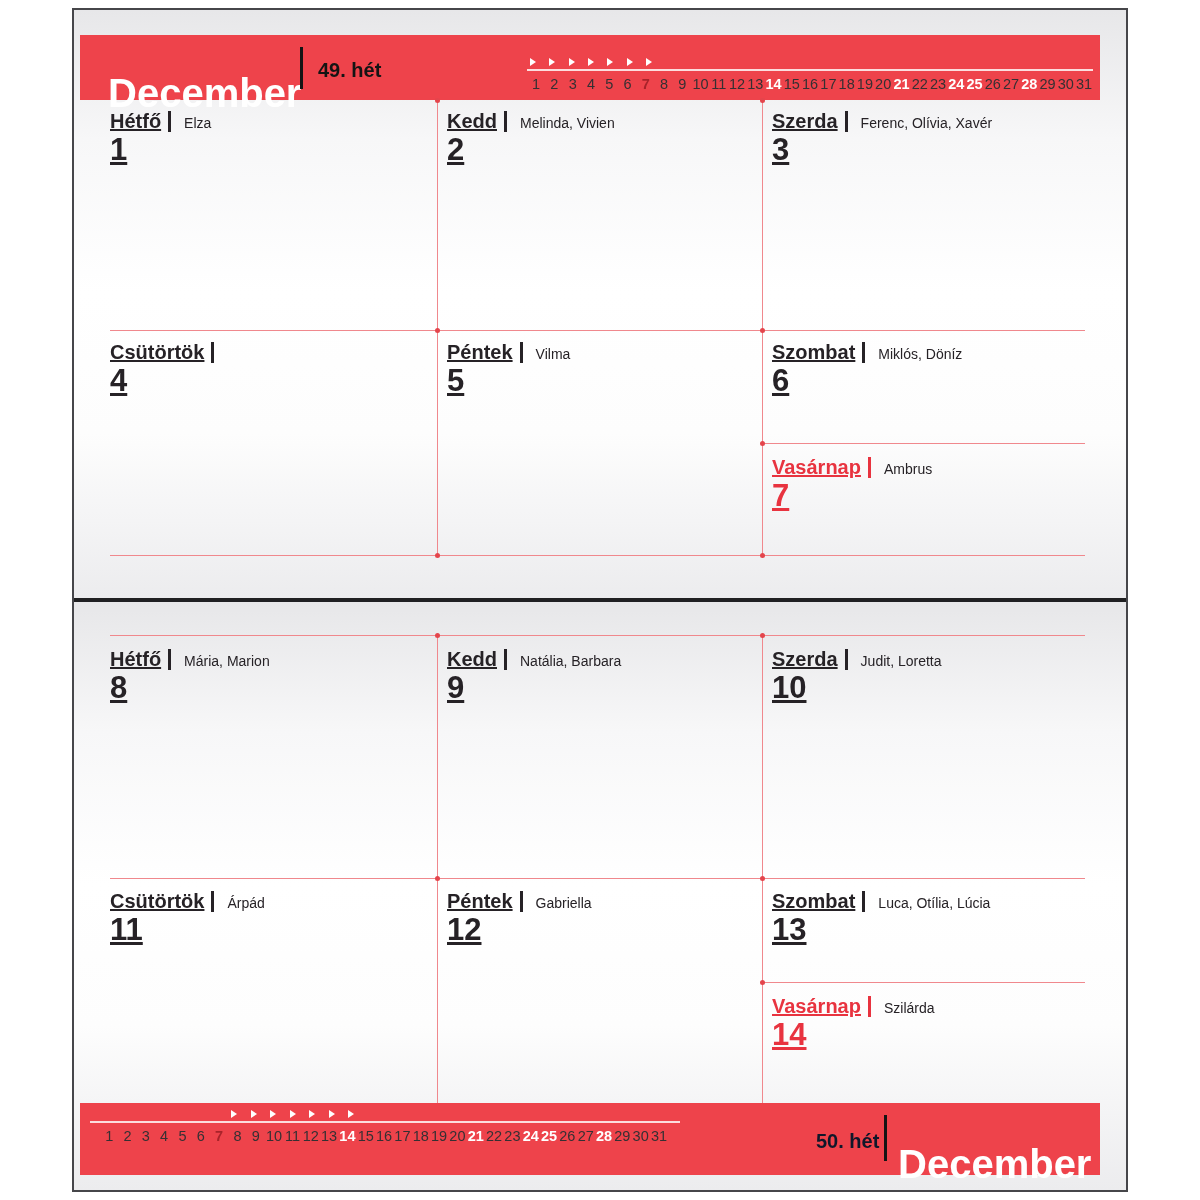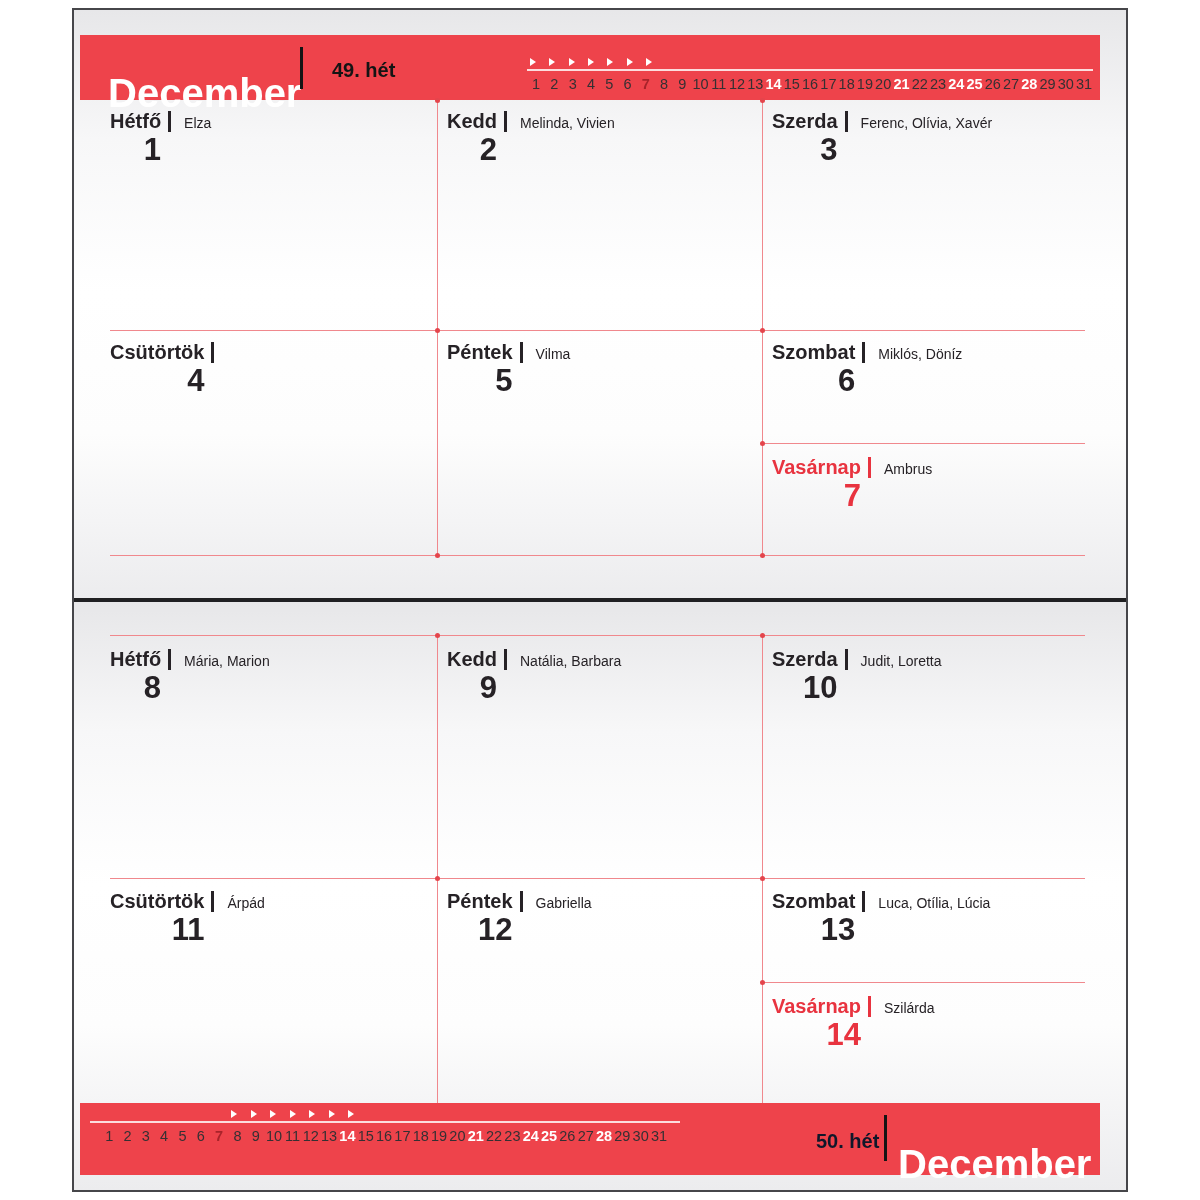--- a/index.html
+++ b/index.html
@@ -28,41 +28,41 @@
   .strip-line{position:absolute;height:2px;background:rgba(255,255,255,0.82);}
   .arrows{position:absolute;display:flex;justify-content:space-between;align-items:center;padding:0 3px;box-sizing:border-box;}
   .arr{width:0;height:0;border-left:6px solid #ffffff;border-top:4px solid transparent;border-bottom:4px solid transparent;}
 
   .hl{position:absolute;height:1px;background:#f0888d;}
   .vl{position:absolute;width:1px;background:#f0888d;}
   .dot{position:absolute;width:5px;height:5px;border-radius:50%;background:#e4454c;margin:-2px 0 0 -2px;}
 
   .cell{position:absolute;color:#262226;}
   .cell-head{display:flex;align-items:flex-start;}
-  .day-col{text-align:right;}
+  .day-col{text-align:left;text-decoration:underline;}
   .day-name{font-size:20px;font-weight:700;line-height:23px;white-space:nowrap;}
   .day-num{font-size:31px;font-weight:700;line-height:32px;margin-top:1px;}
   .pipe{width:3px;height:21px;background:currentColor;margin:1px 13px 0 7px;flex:none;}
   .names{font-size:14px;line-height:27px;color:#262226;}
   .c1 .names{max-width:175px;}
   .c2 .names{max-width:215px;}
   .c3 .names{max-width:250px;}
   .sunday{color:#e8333f;}
 </style>
 </head>
 <body>
 
 <div class="stage">
   <div class="page">
 
     <div class="panel panel-a">
       <div class="redbar header-bar">
         <div class="month-title" style="left:28px;top:8px;">December</div>
         <div class="vbar" style="left:220px;top:12px;height:42px;"></div>
-        <div class="week-label" style="left:252px;top:24px;color:#141414;">49. hét</div>
+        <div class="week-label" style="left:238px;top:24px;color:#141414;">49. hét</div>
         <div class="arrows" style="left:447px;top:22px;width:128px;height:10px;">
             <span class="arr"></span>
             <span class="arr"></span>
             <span class="arr"></span>
             <span class="arr"></span>
             <span class="arr"></span>
             <span class="arr"></span>
             <span class="arr"></span>
           </div>
         <div class="strip-line" style="left:447px;top:34px;width:566px;"></div>

